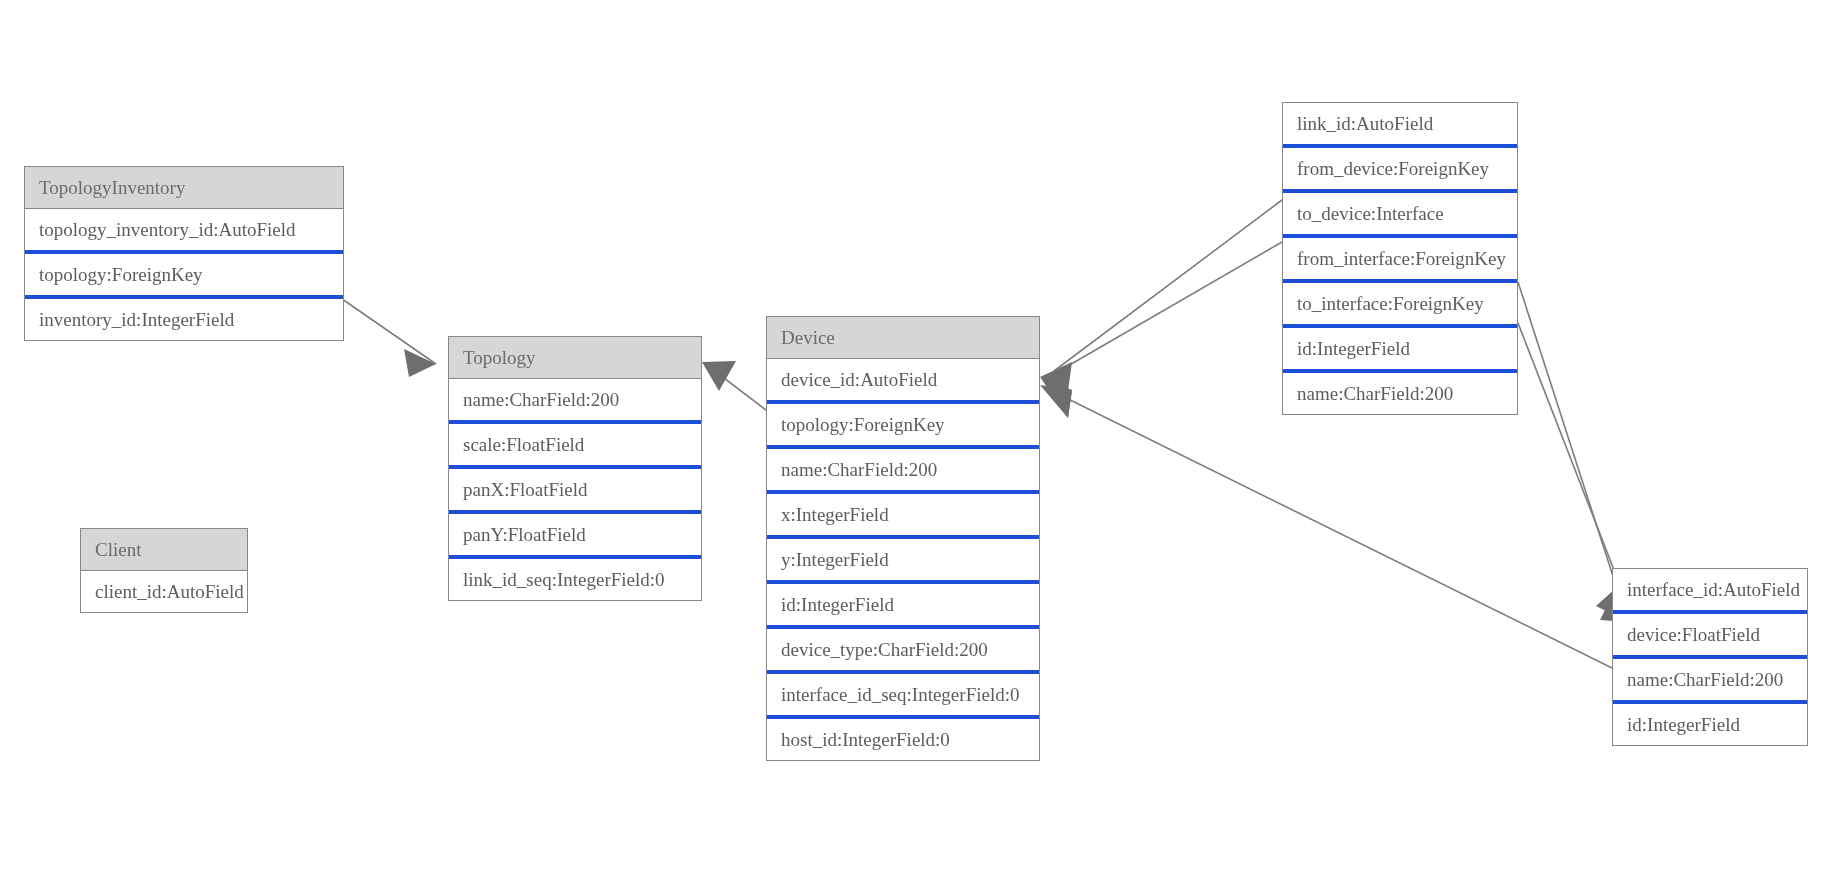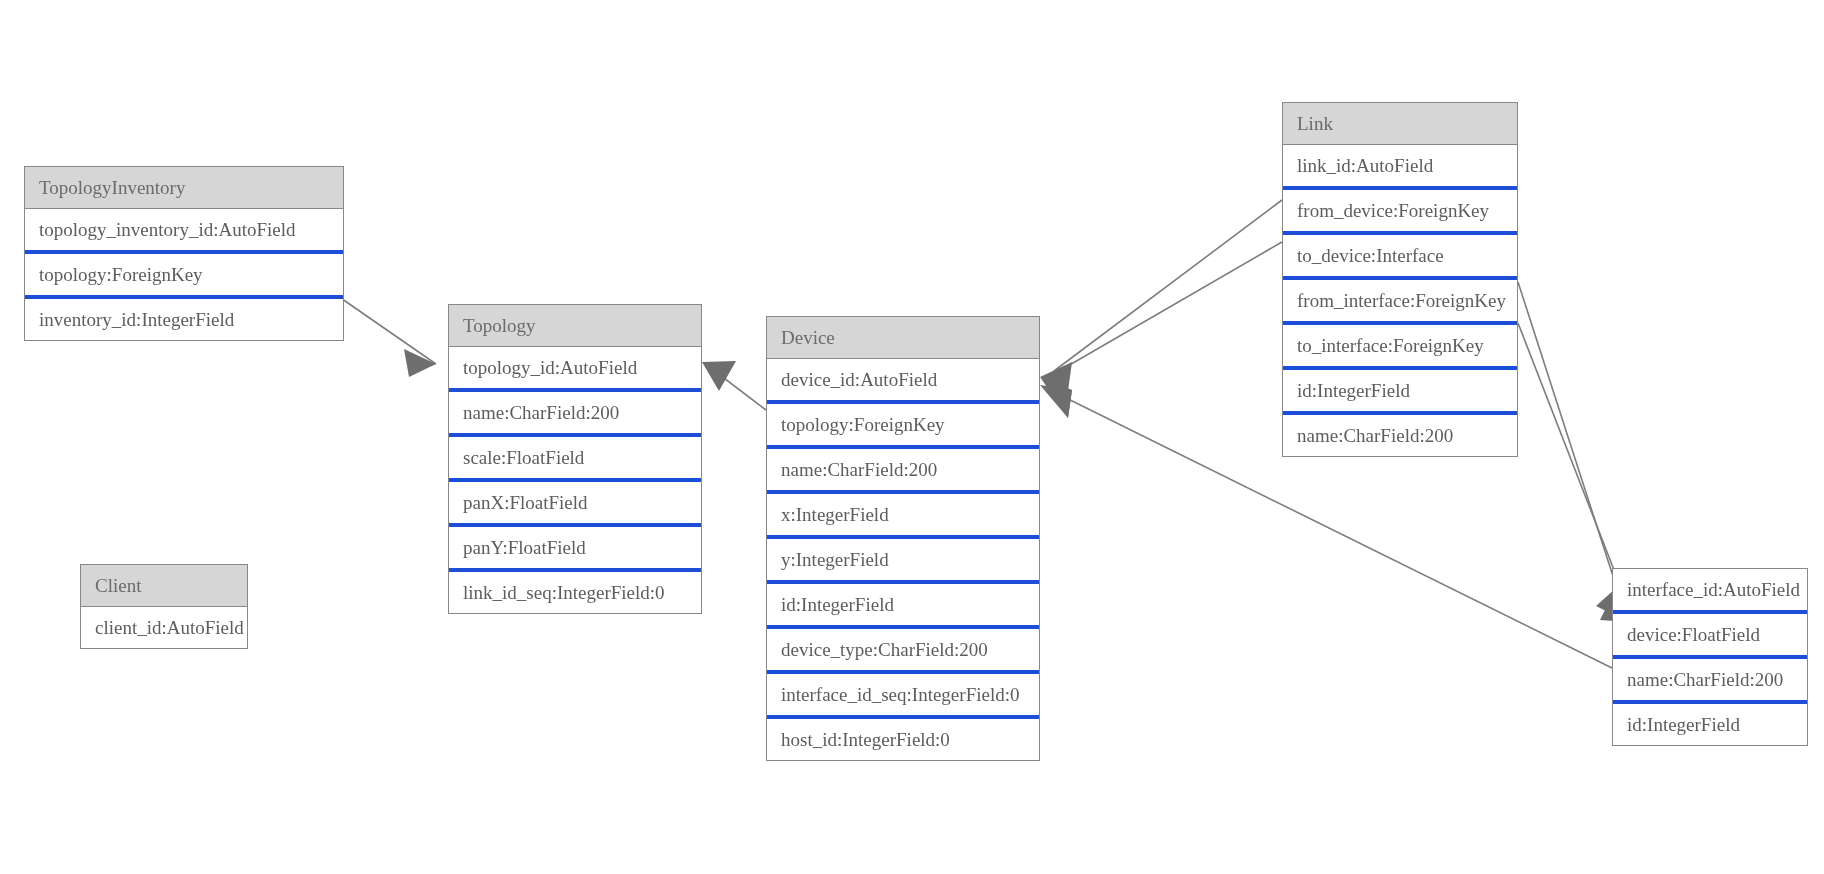--- a/index.html
+++ b/index.html
@@ -88,30 +88,29 @@
 
   <div id="entity-layer">
       <div class="entity" style="left: 24px; top: 166px; width: 320px;">
         <div class="entity-title">TopologyInventory</div>
         <div class="attr-list">
           <div class="attr">topology_inventory_id:AutoField</div>
           <div class="attr">topology:ForeignKey</div>
           <div class="attr">inventory_id:IntegerField</div>
         </div>
       </div>
-      <div class="entity" style="left: 80px; top: 528px; width: 168px; margin-top: 36px;">
+      <div class="entity" style="left: 80px; top: 528px; width: 168px;">
         <div class="entity-title">Client</div>
         <div class="attr-list">
           <div class="attr">client_id:AutoField</div>
         </div>
       </div>
-      <div class="entity" style="left: 448px; top: 304px; width: 254px;">
+      <div class="entity" style="left: 448px; top: 336px; width: 254px;">
         <div class="entity-title">Topology</div>
         <div class="attr-list">
-          <div class="attr">topology_id:AutoField</div>
           <div class="attr">name:CharField:200</div>
           <div class="attr">scale:FloatField</div>
           <div class="attr">panX:FloatField</div>
           <div class="attr">panY:FloatField</div>
           <div class="attr">link_id_seq:IntegerField:0</div>
         </div>
       </div>
       <div class="entity" style="left: 766px; top: 316px; width: 274px;">
         <div class="entity-title">Device</div>
         <div class="attr-list">
@@ -120,21 +119,20 @@
           <div class="attr">name:CharField:200</div>
           <div class="attr">x:IntegerField</div>
           <div class="attr">y:IntegerField</div>
           <div class="attr">id:IntegerField</div>
           <div class="attr">device_type:CharField:200</div>
           <div class="attr">interface_id_seq:IntegerField:0</div>
           <div class="attr">host_id:IntegerField:0</div>
         </div>
       </div>
       <div class="entity" style="left: 1282px; top: 102px; width: 236px;">
-        <div class="entity-title">Link</div>
         <div class="attr-list">
           <div class="attr">link_id:AutoField</div>
           <div class="attr">from_device:ForeignKey</div>
           <div class="attr">to_device:Interface</div>
           <div class="attr">from_interface:ForeignKey</div>
           <div class="attr">to_interface:ForeignKey</div>
           <div class="attr">id:IntegerField</div>
           <div class="attr">name:CharField:200</div>
         </div>
       </div>

